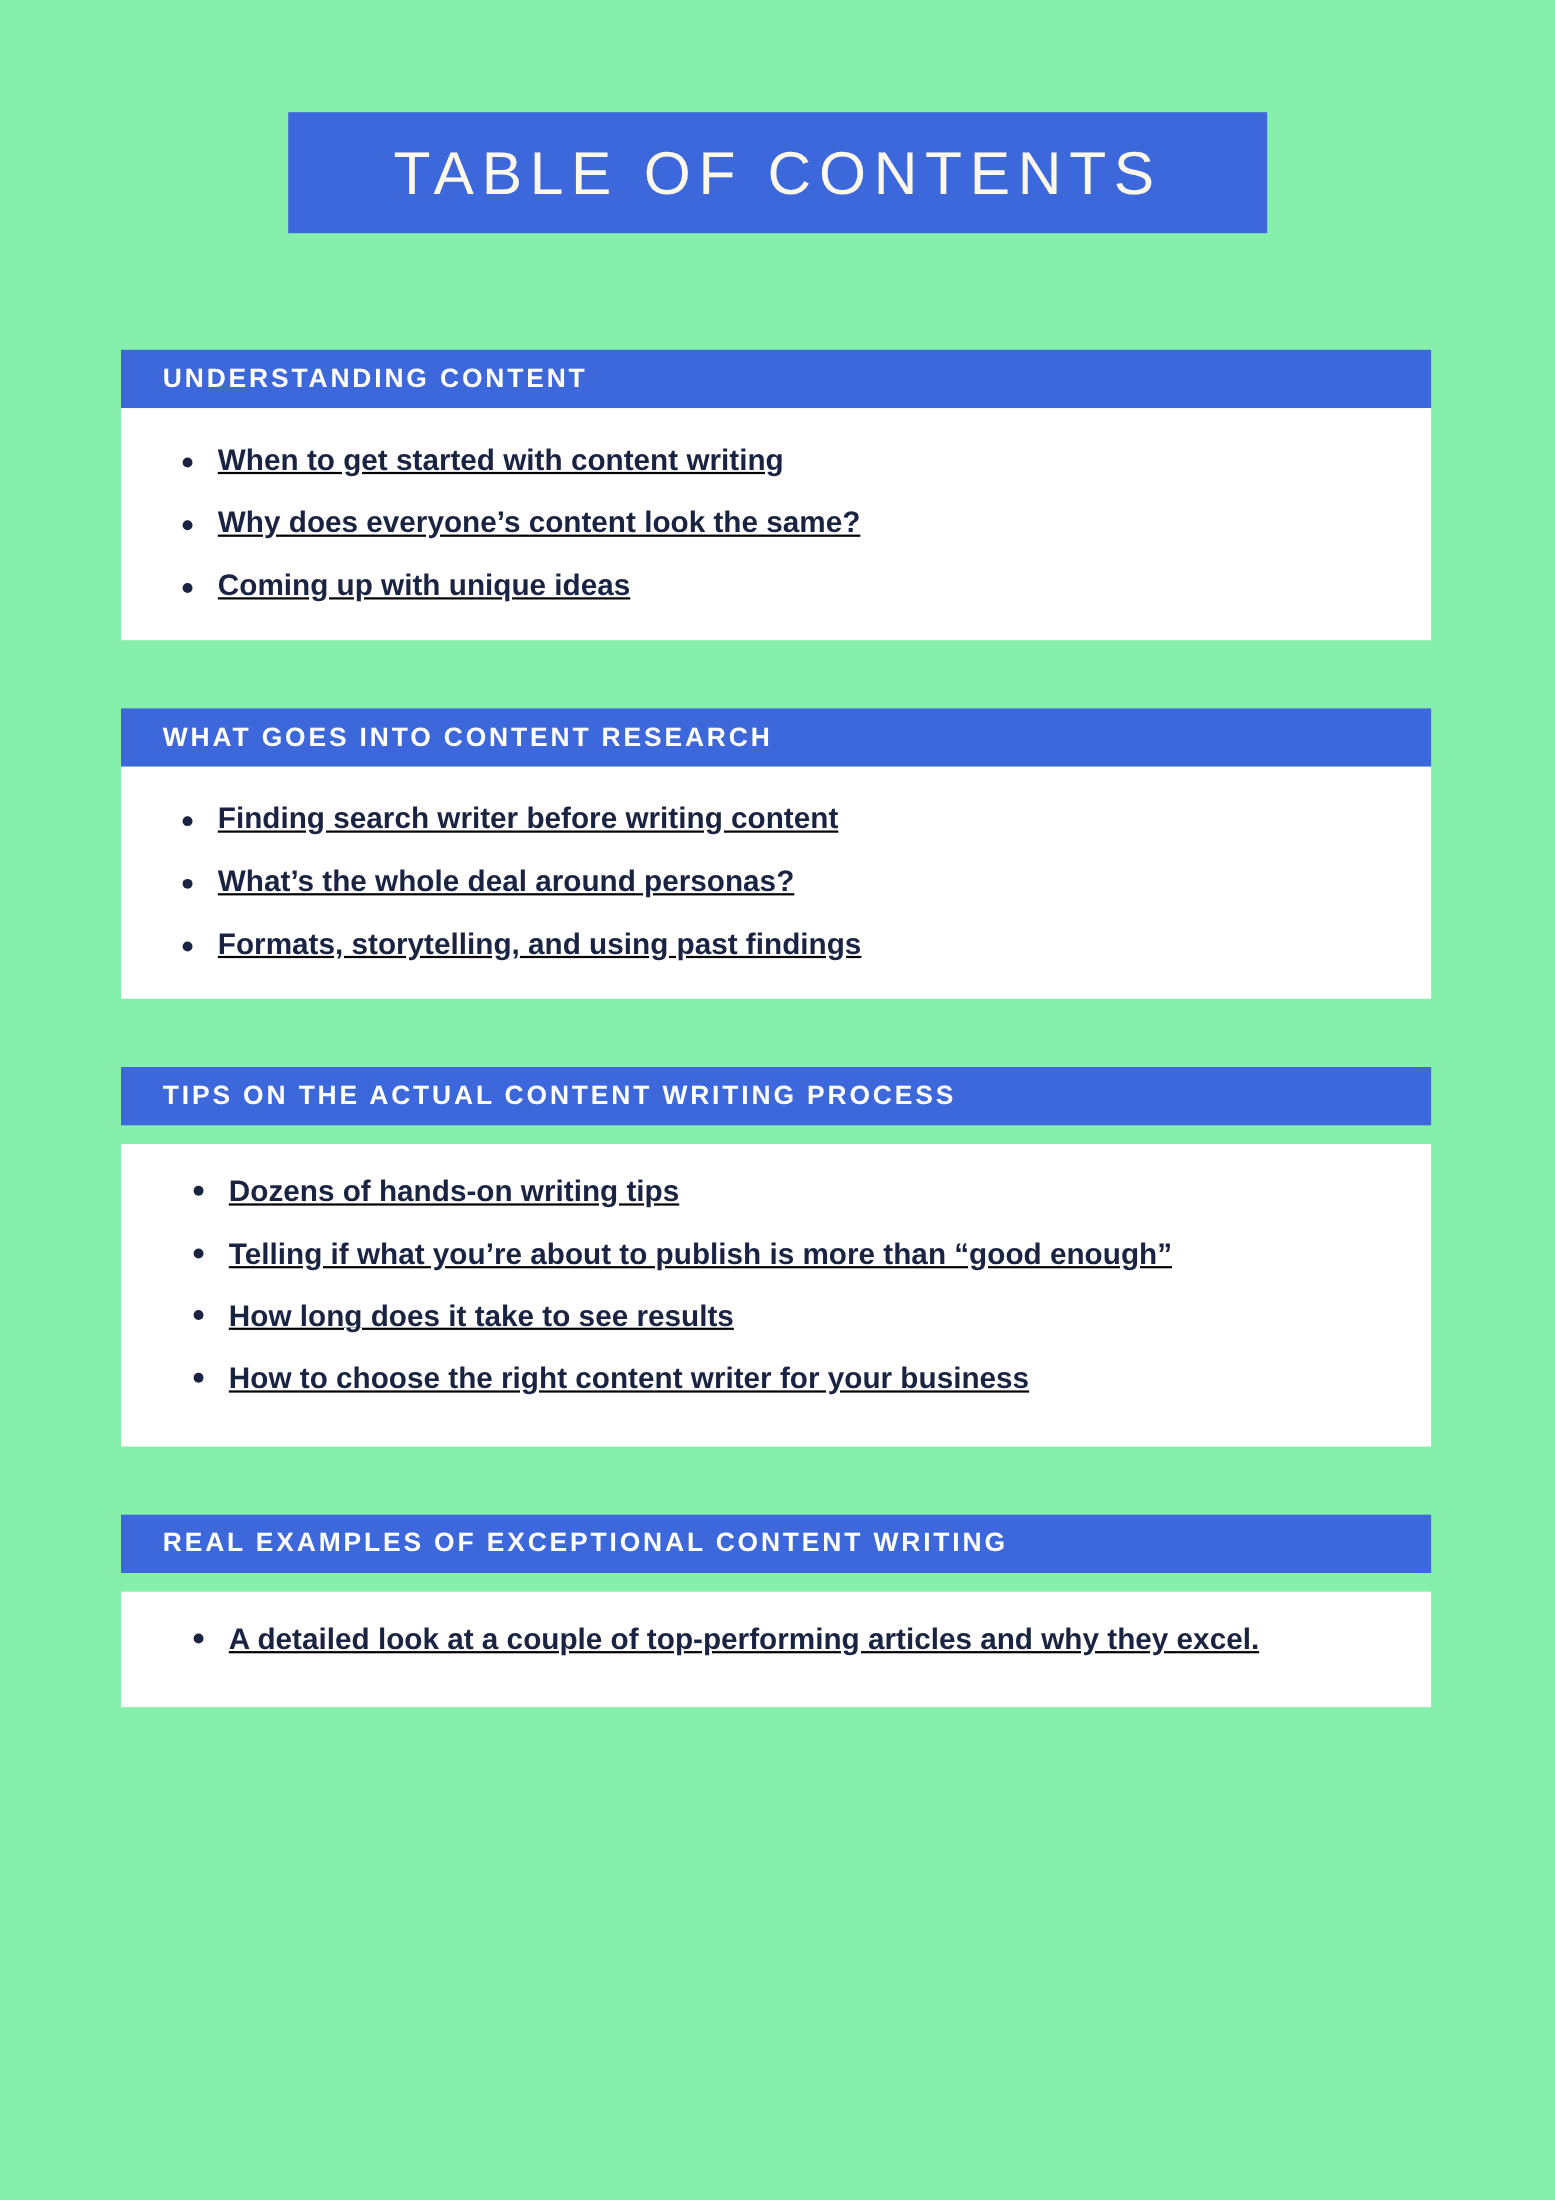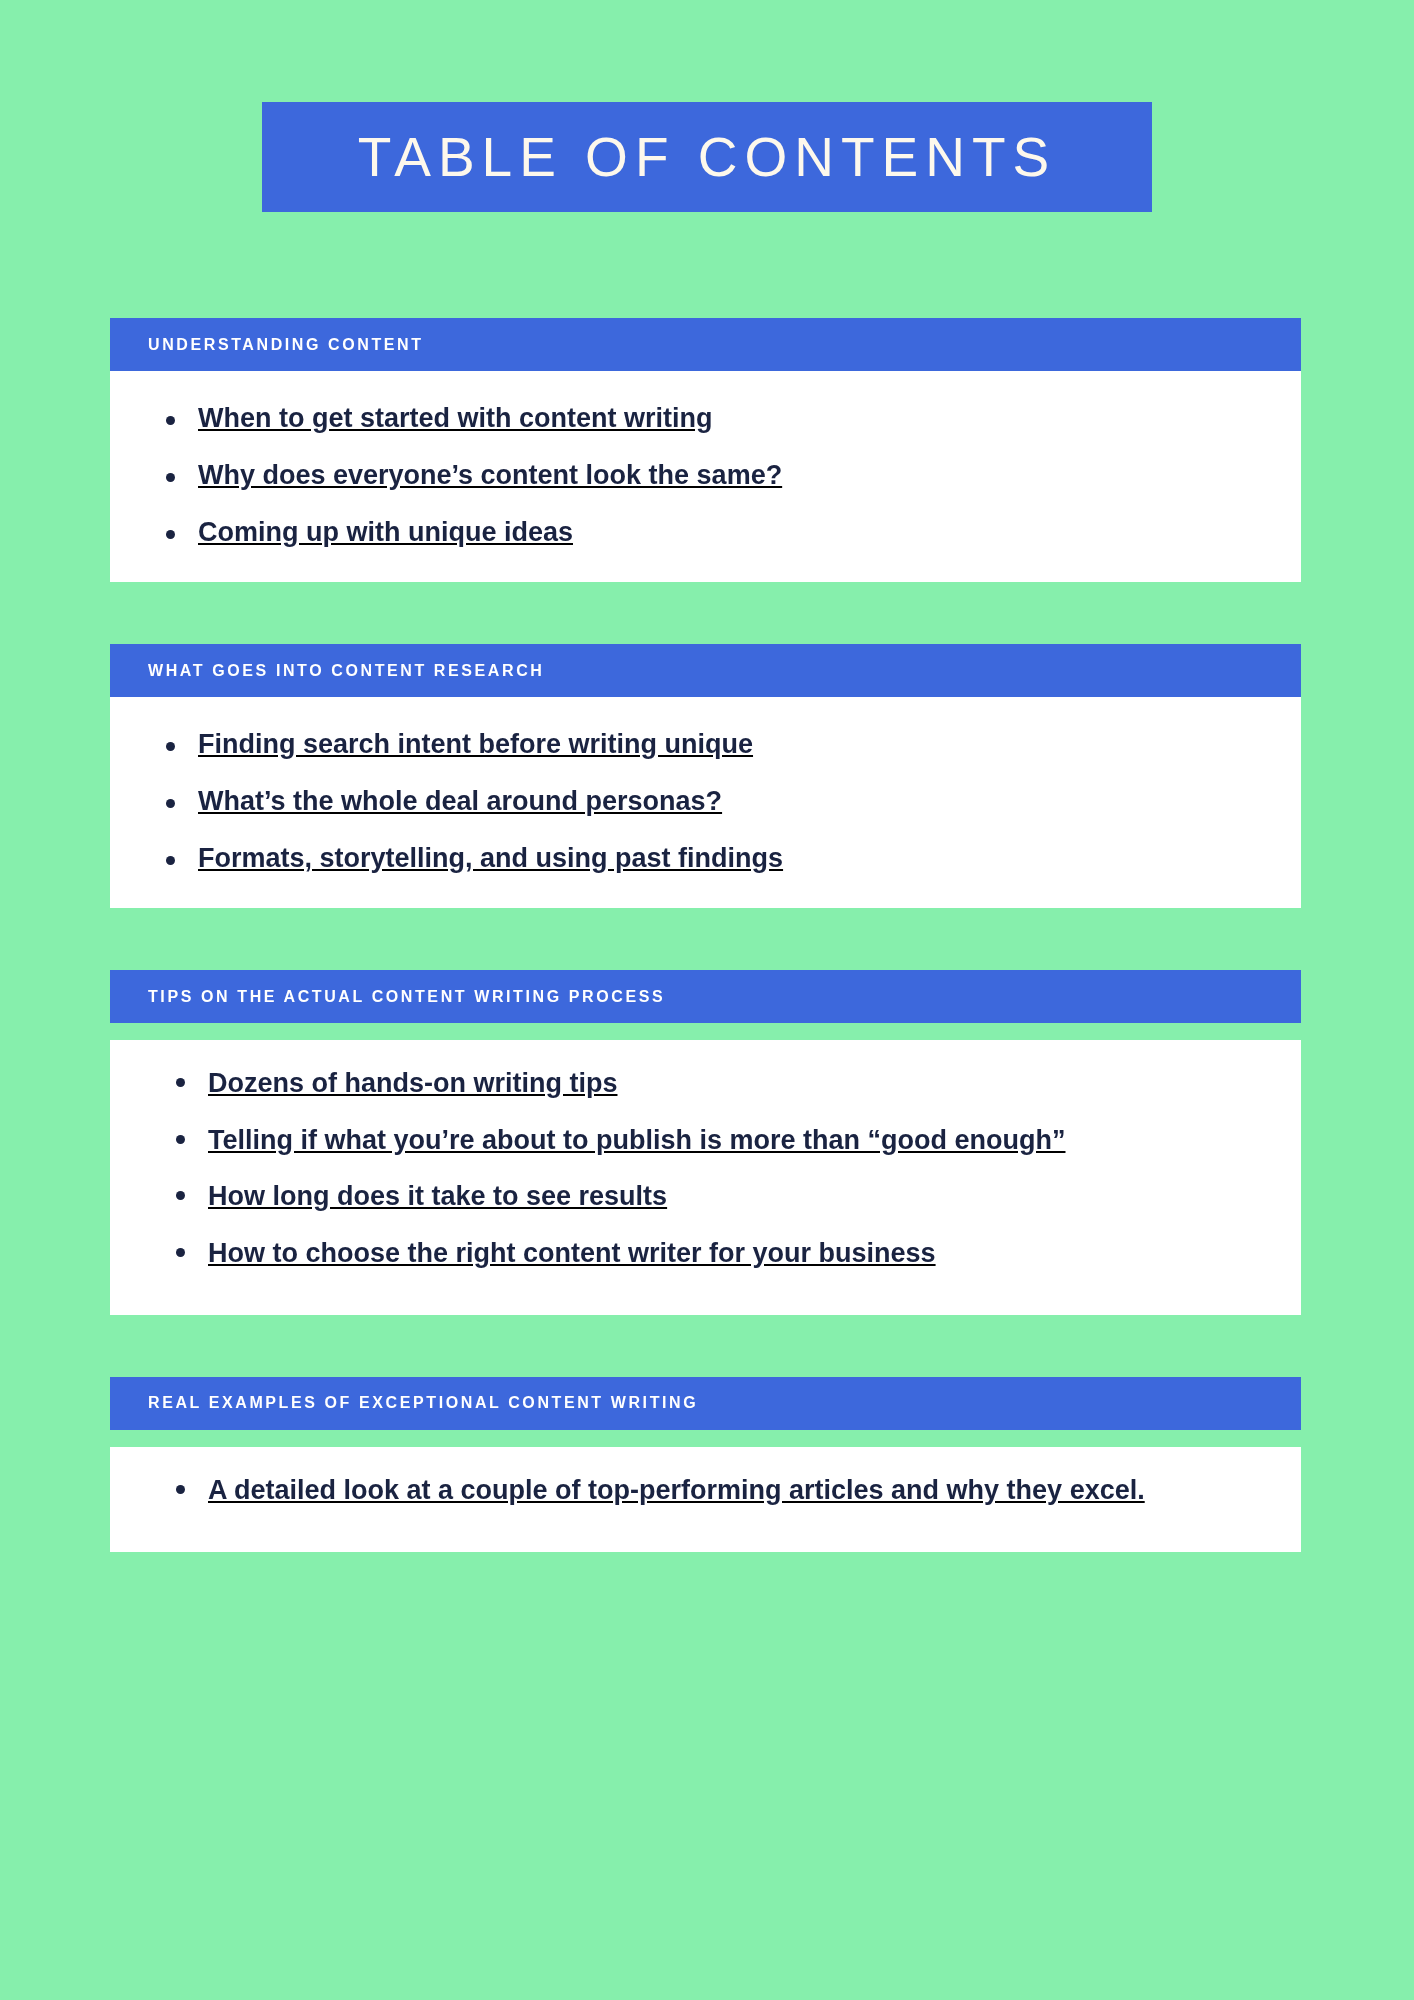--- a/index.html
+++ b/index.html
@@ -60,21 +60,21 @@
   .section-header {
     background: #3d68dc;
     height: 53px;
     display: flex;
     align-items: center;
     padding-left: 38px;
     box-sizing: border-box;
   }
   .section-header-text {
     color: #ffffff;
-    font-size: 16px;
+    font-size: 24px;
     font-weight: 700;
     letter-spacing: 2.6px;
     text-transform: uppercase;
     line-height: 1;
     white-space: nowrap;
   }
 
   .section-body {
     background: #ffffff;
     padding: 34px 40px 36px 40px;
@@ -146,21 +146,21 @@
         </ul>
       </div>
     </div>
 
     <div class="section">
       <div class="section-header">
         <span class="section-header-text">WHAT GOES INTO CONTENT RESEARCH</span>
       </div>
       <div class="section-body">
         <ul class="bullets">
-          <li>Finding search intent before writing unique</li>
+          <li>Finding search writer before writing content</li>
           <li>What’s the whole deal around personas?</li>
           <li>Formats, storytelling, and using past findings</li>
         </ul>
       </div>
     </div>
 
     <div class="section indented">
       <div class="section-header">
         <span class="section-header-text">TIPS ON THE ACTUAL CONTENT WRITING PROCESS</span>
       </div>

